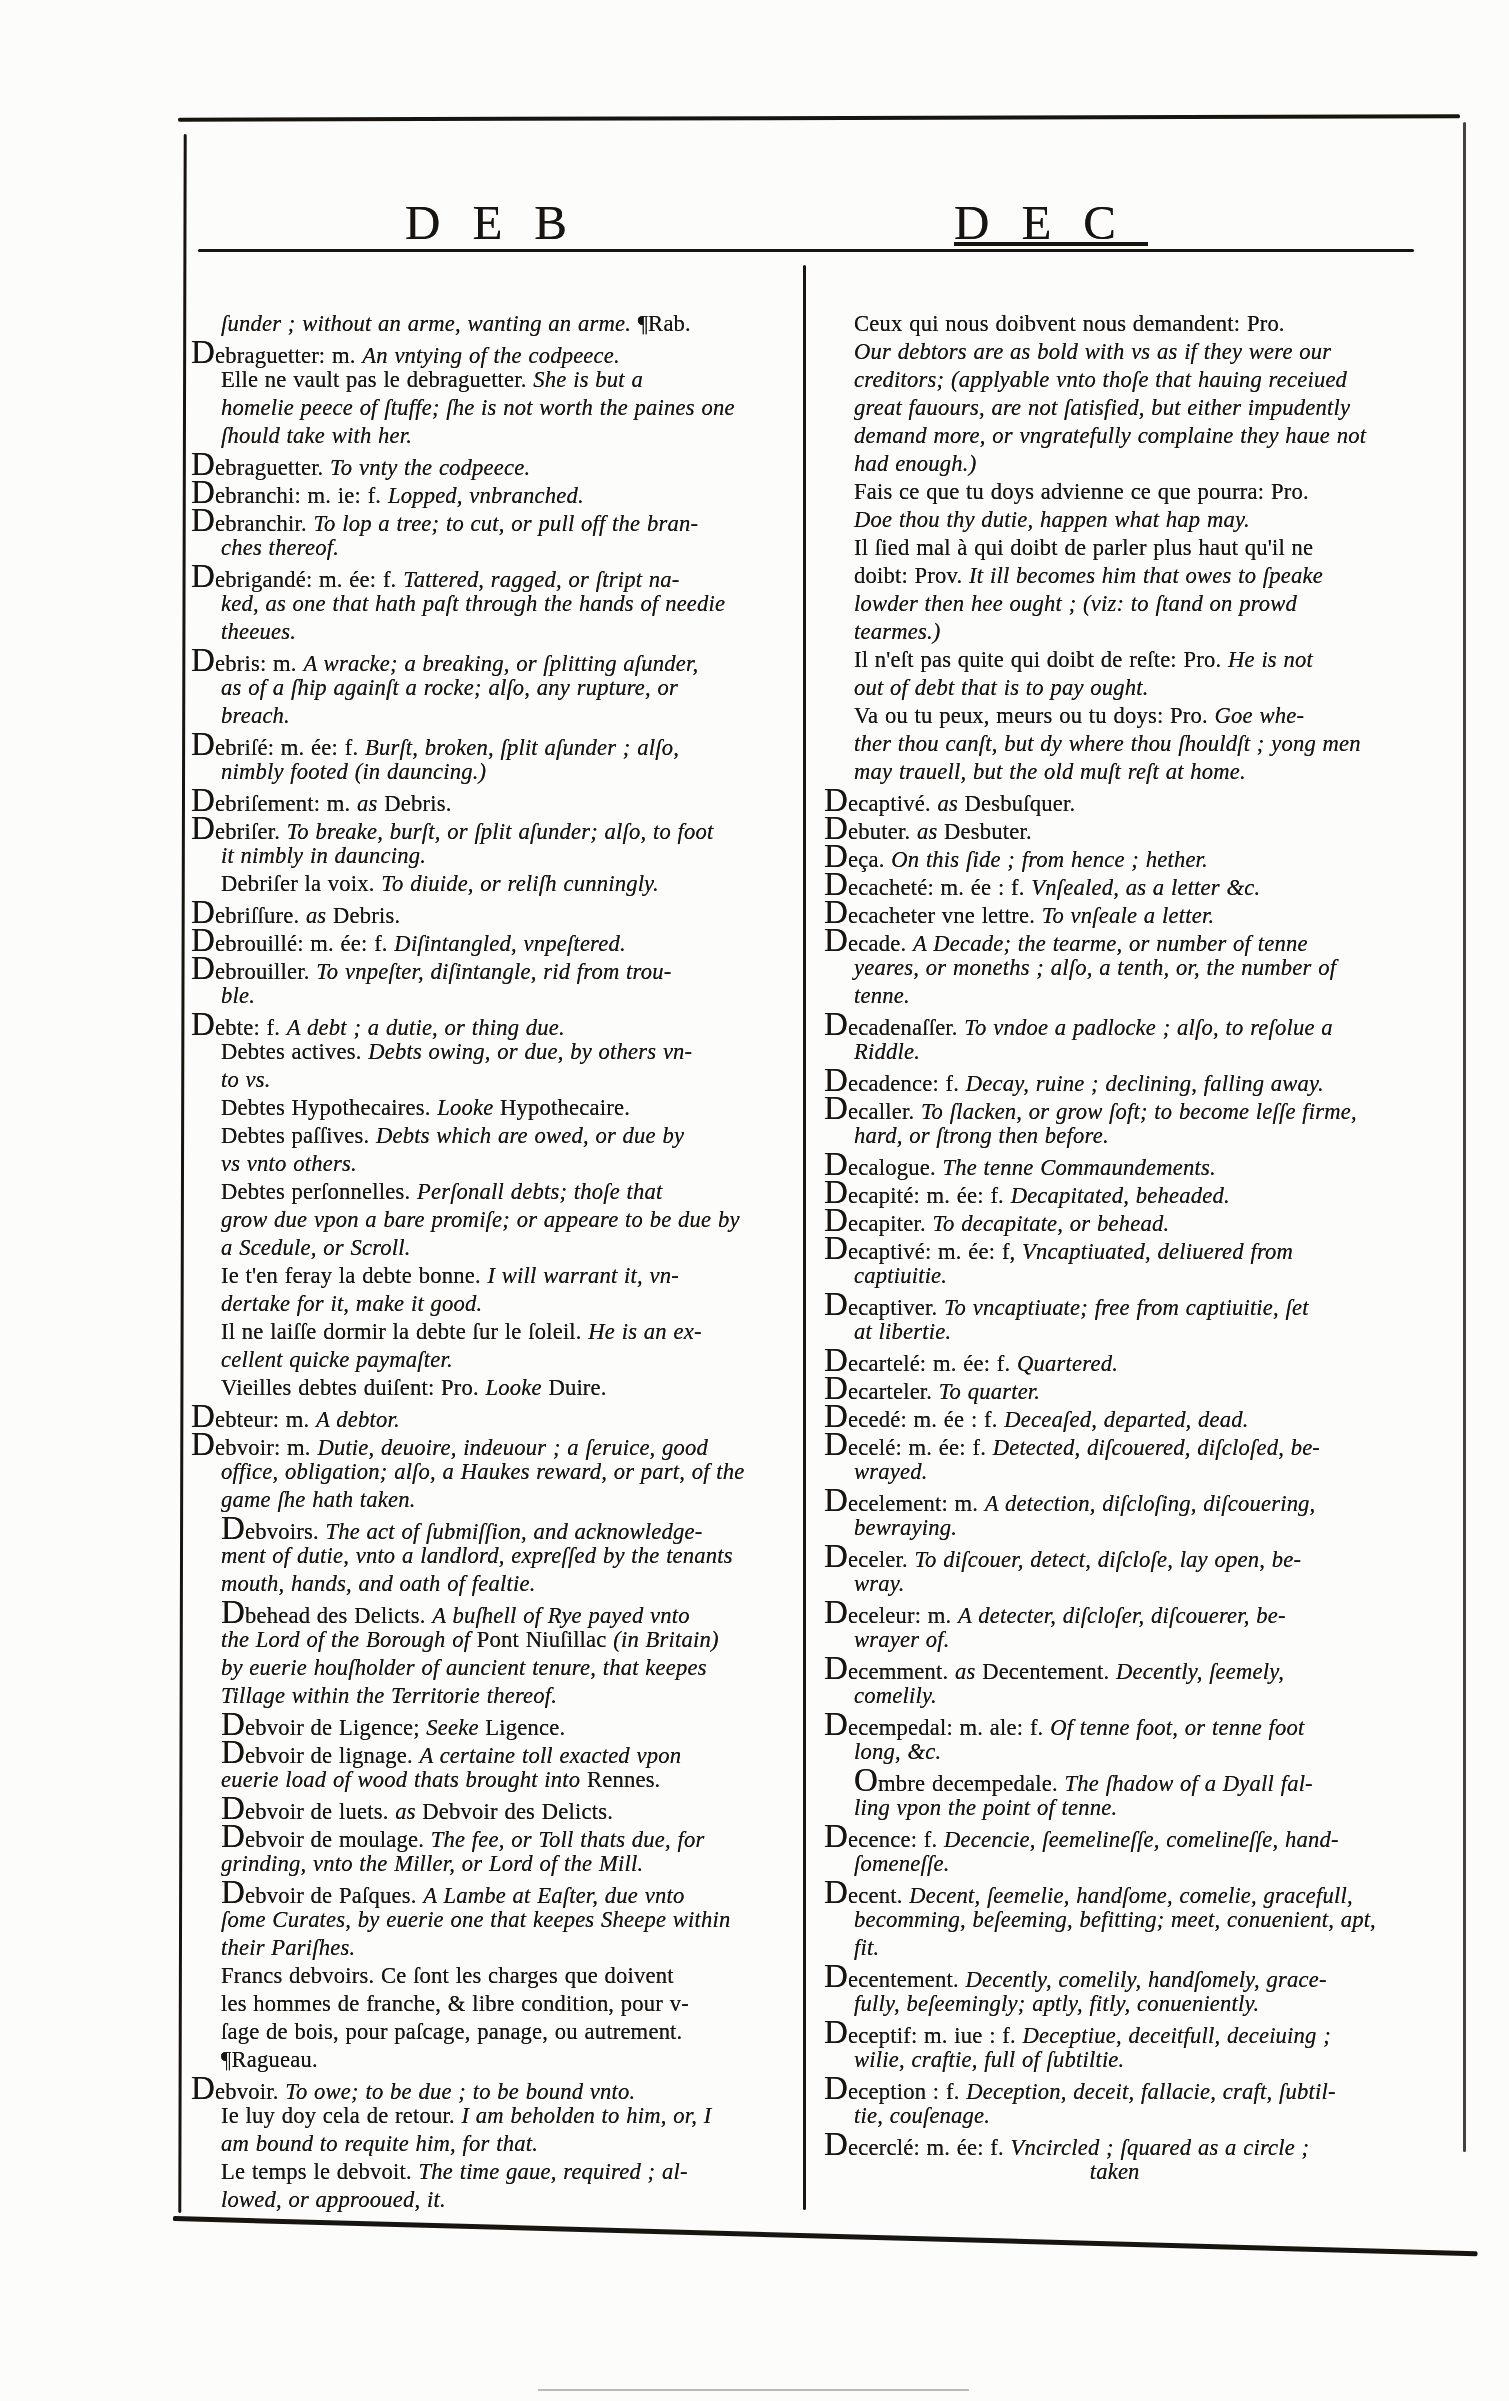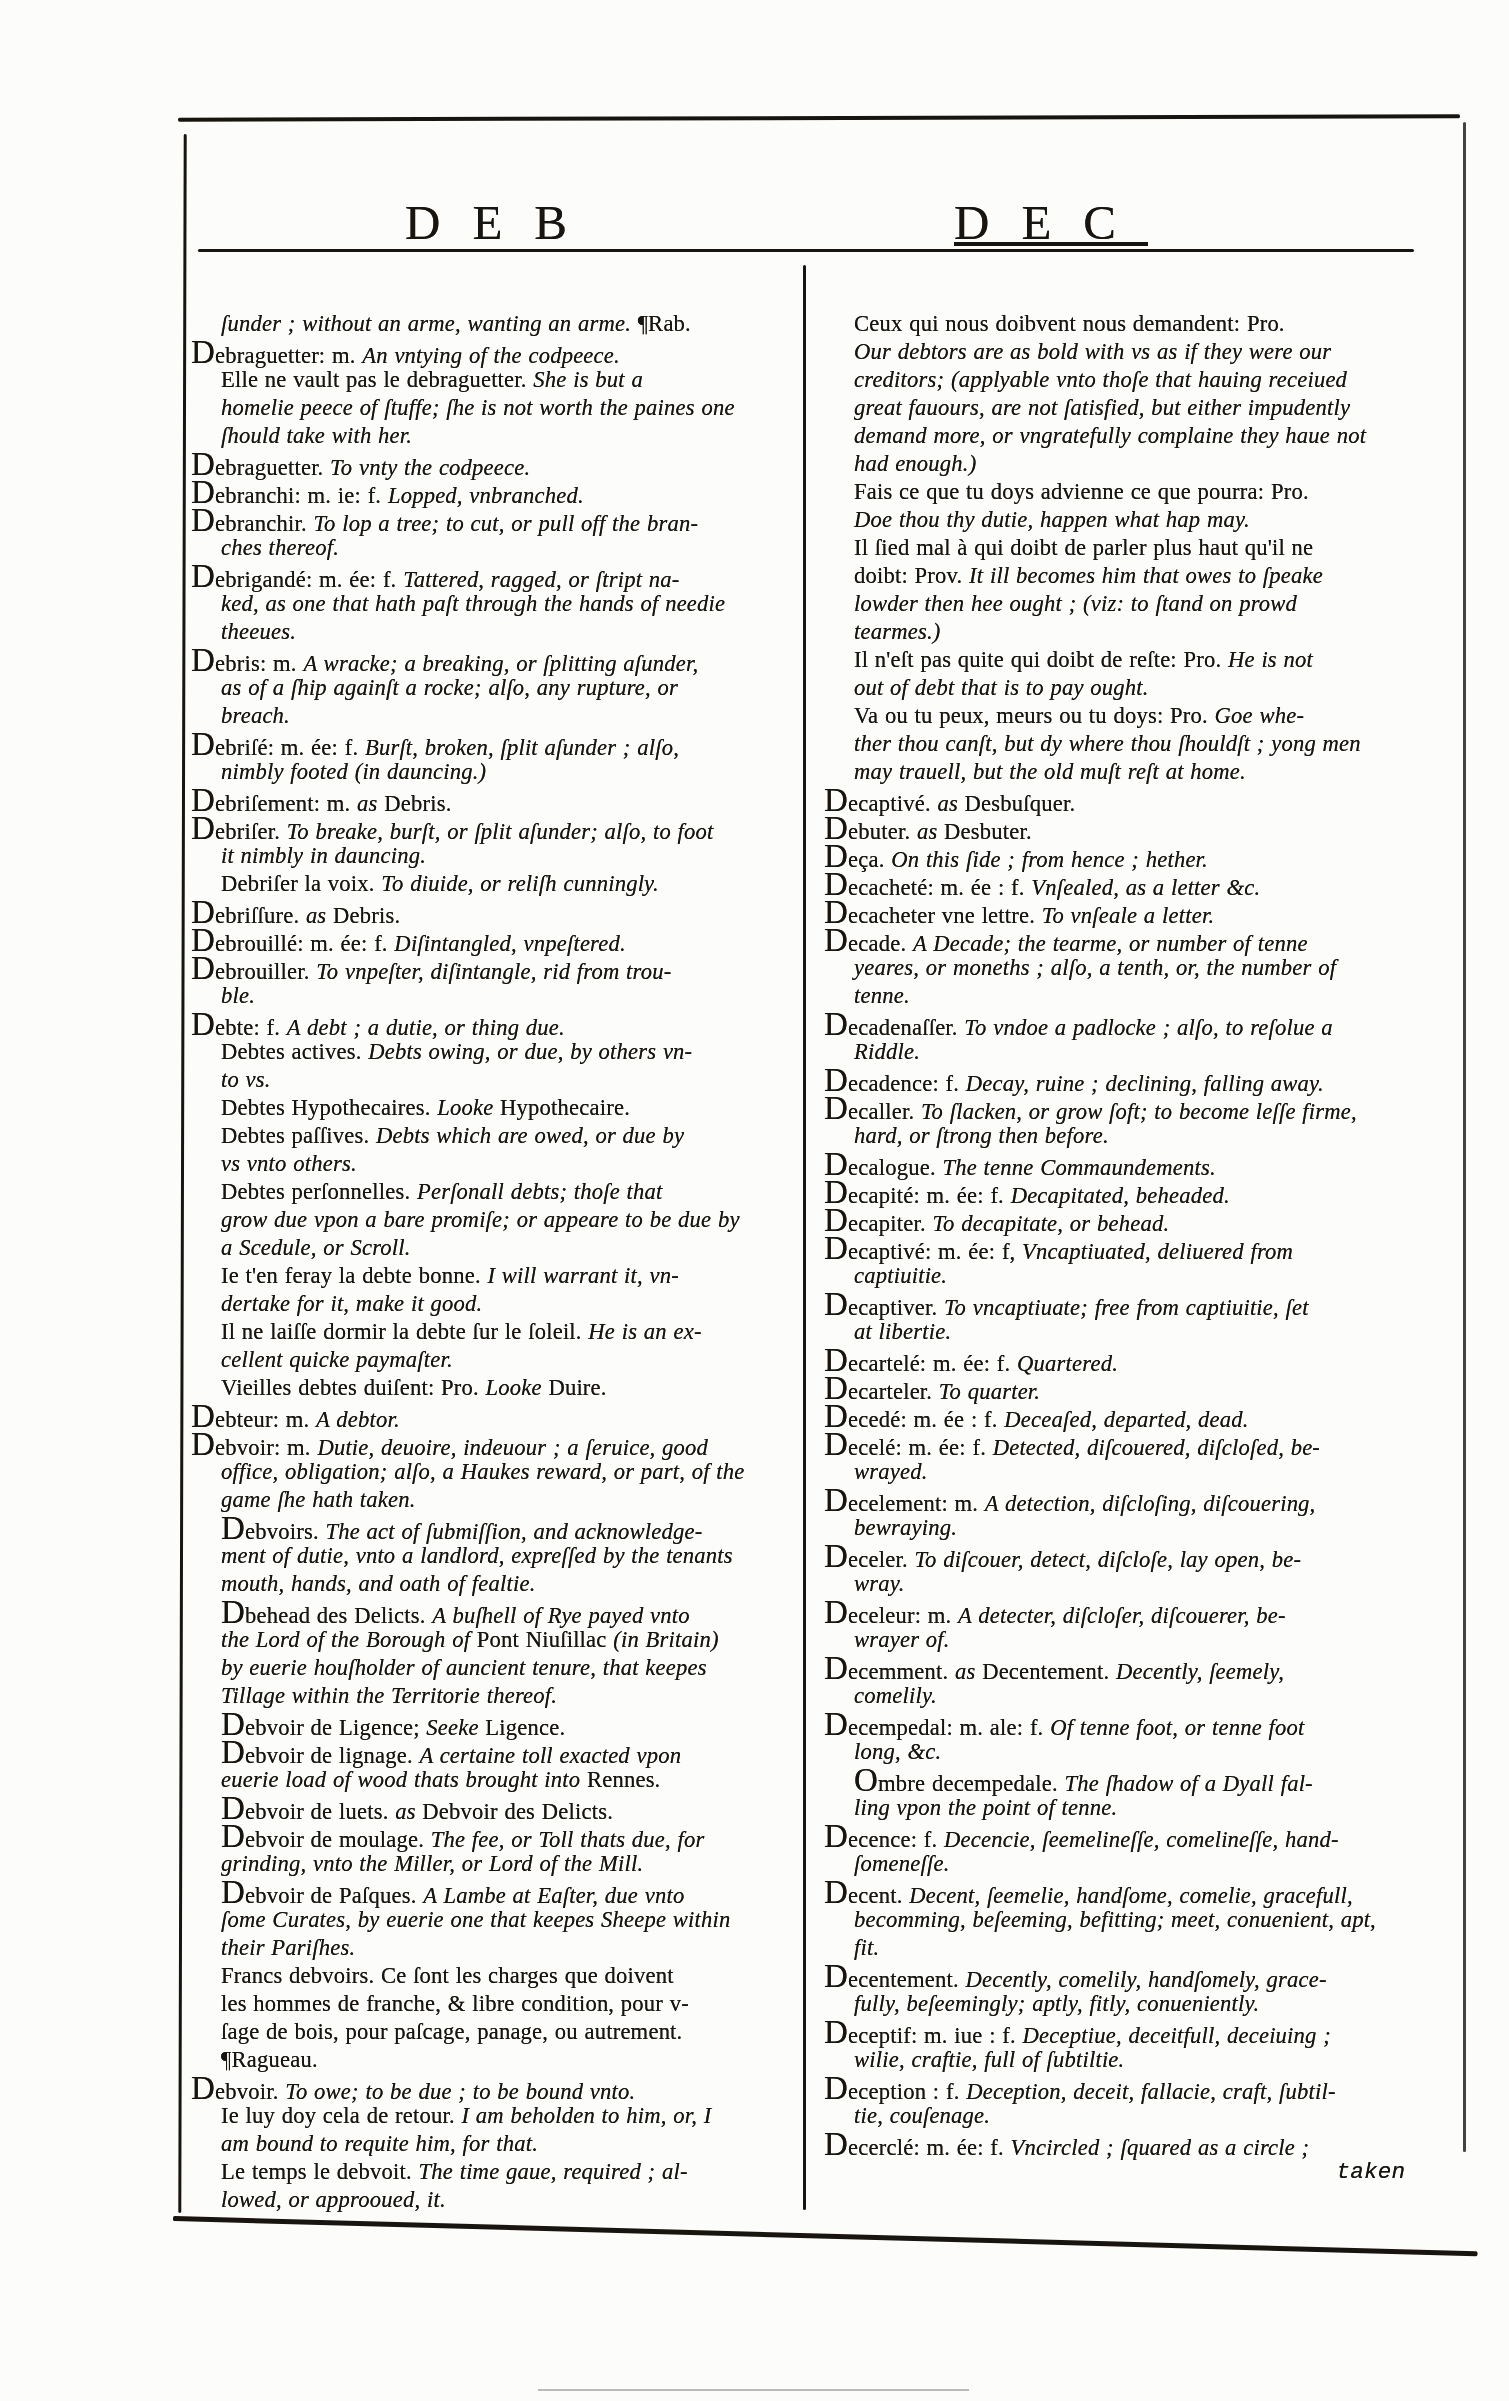--- a/index.html
+++ b/index.html
@@ -31,21 +31,21 @@
   .col{
     position:absolute;top:286px;
     font-size:22.6px;line-height:28px;
     letter-spacing:0.2px;word-spacing:0.8px;
     text-shadow:0 0 0.5px rgba(24,20,15,.8);
   }
   .col-left{left:191px;width:544px;margin-top:24px;}
   .col-right{left:824px;width:588px;margin-top:24px;}
   .line{height:28px;white-space:nowrap;}
   .line.ind{padding-left:30px;}
-  .line.cw{text-align:right;padding-right:6.7px;font-family:Liberation Mono, monospace;}
+  .line.cw{text-align:center;padding-right:6.7px;}
   .initial{font-size:33px;line-height:28px;}
   .it{font-style:italic;}
   .ro{font-style:normal;}
 </style>
 </head>
 <body style="background: rgb(252, 252, 250);">
 
 <div class="page">
   <div class="rule rule-top"></div>
   <div class="rule border-left"></div>

